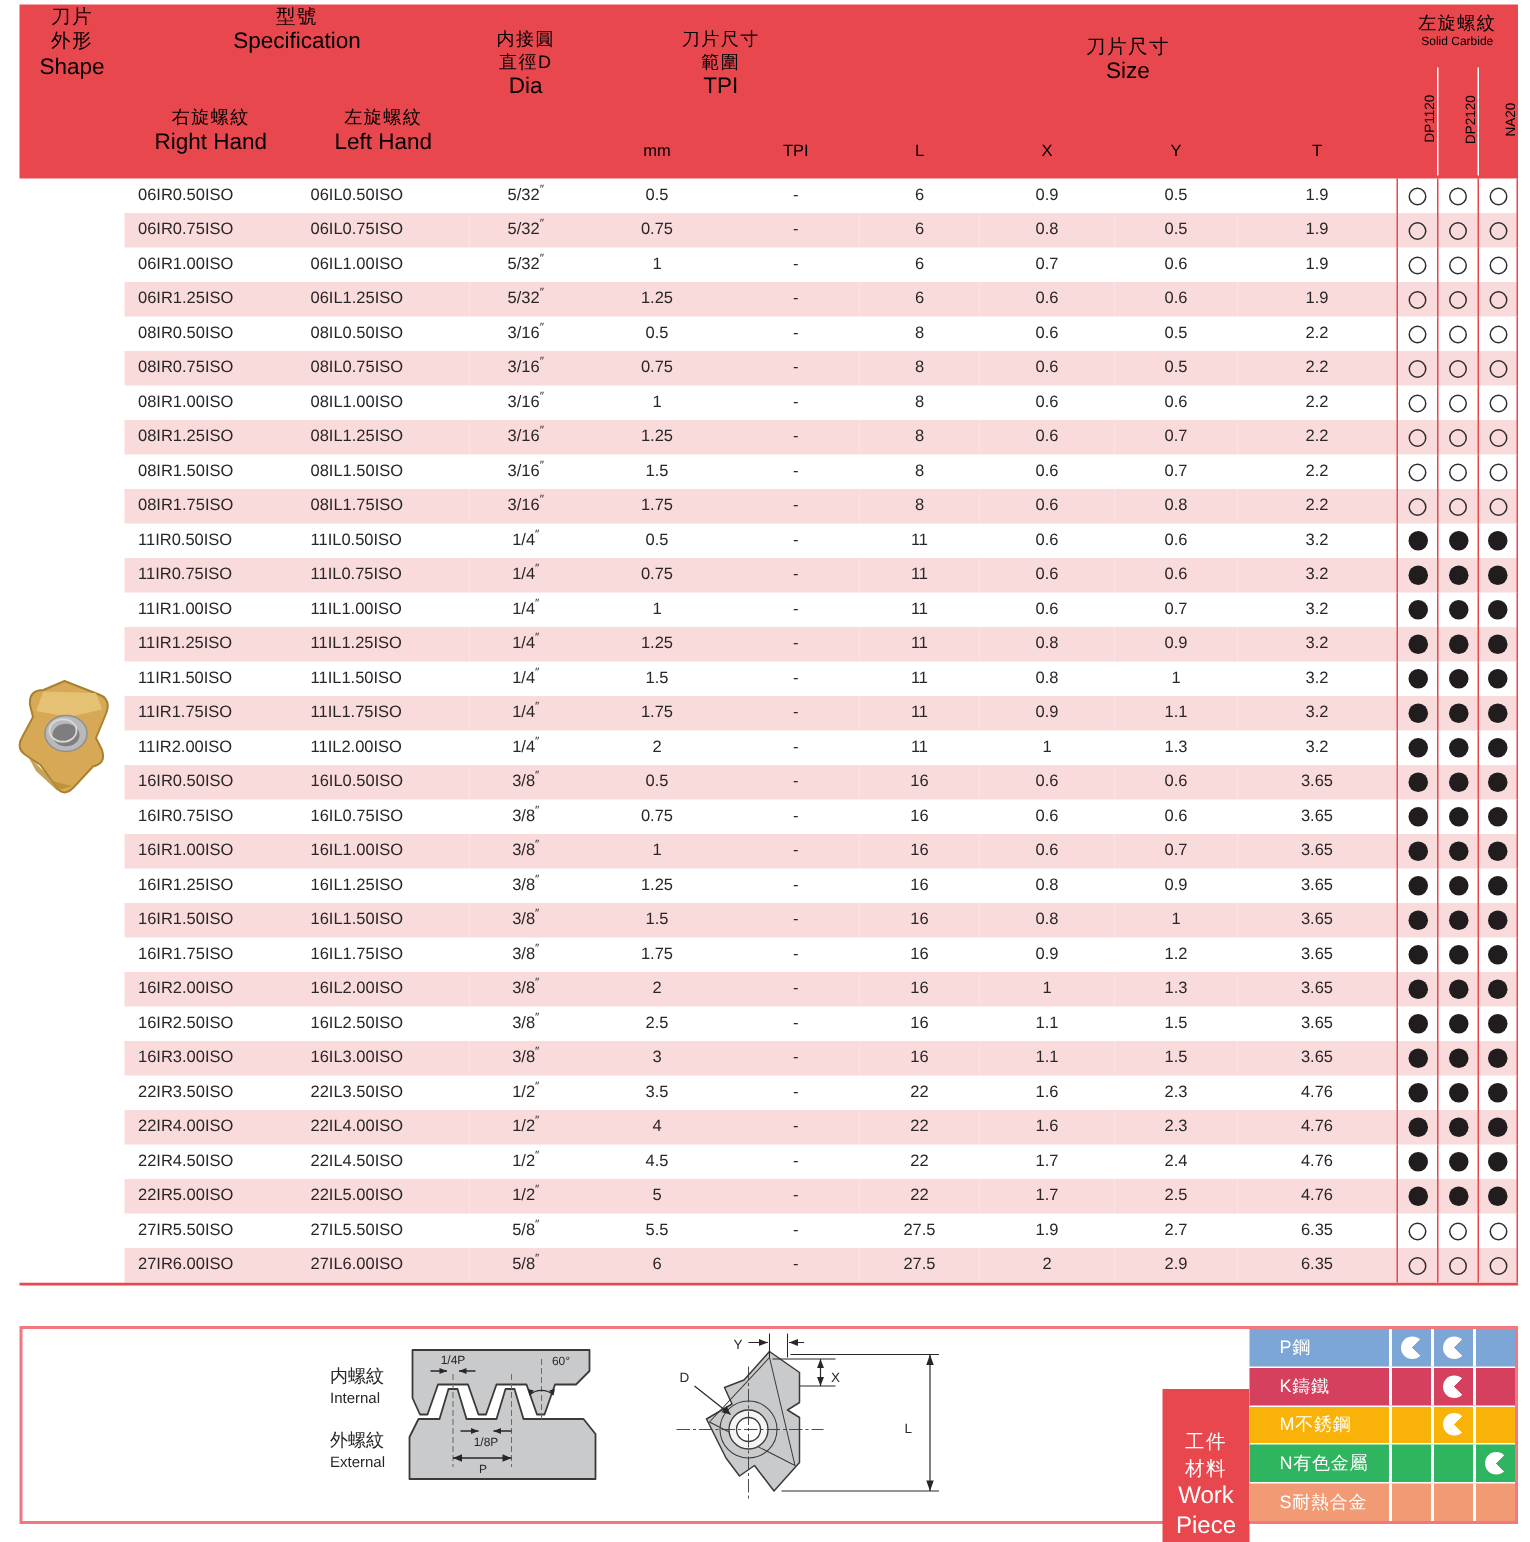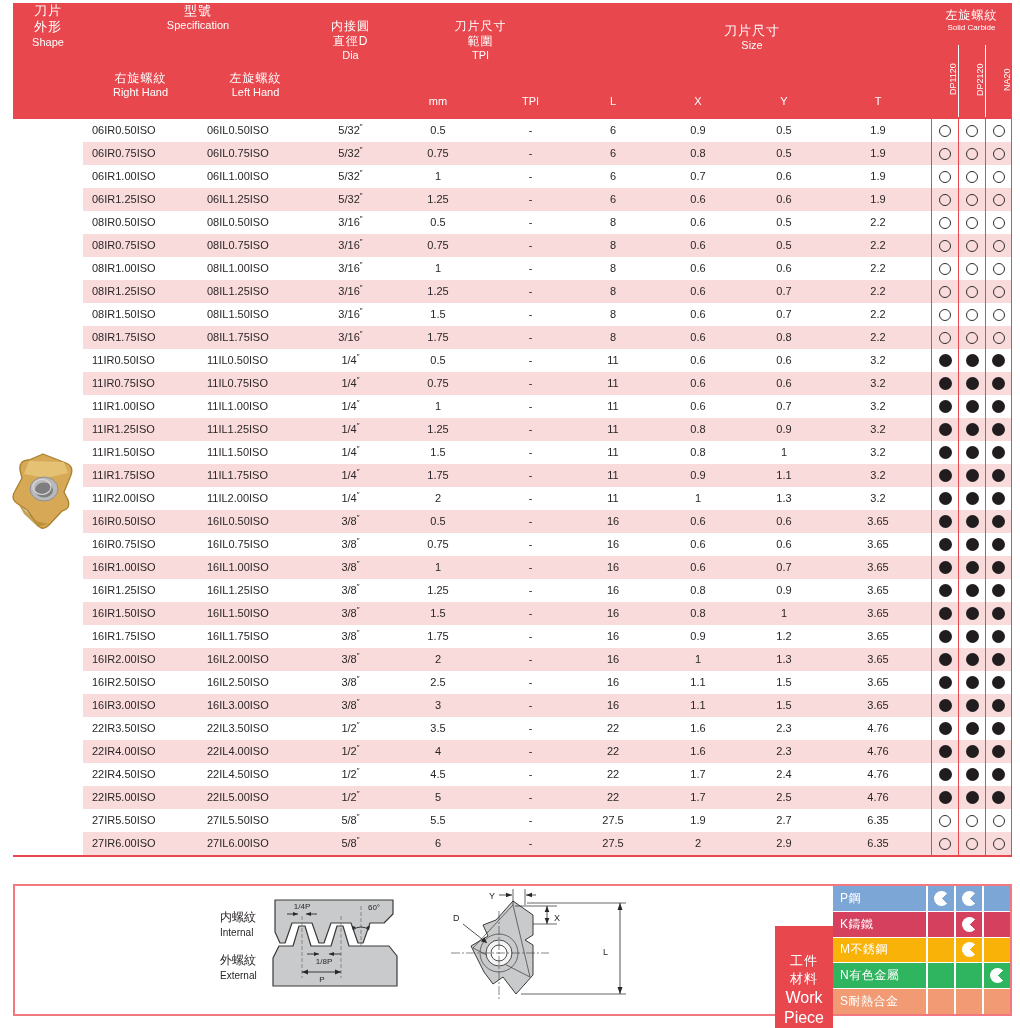--- a/index.html
+++ b/index.html
@@ -2,25 +2,25 @@
 <html><head>
 <meta charset="utf-8">
 <style>
   * { margin:0; padding:0; box-sizing:border-box; }
   html,body { width:1020px; height:1028px; overflow:hidden; }
   body { position:relative; background:#fff; color:#2a2627;
          font-family:"Liberation Sans", sans-serif; }
 
   
   .tbl { position:absolute; left:13px; top:3px; width:999px; }
-  .thead { position:relative; height:116px; background:#e8474e; color:#ffffff; }
+  .thead { position:relative; height:116px; background:#e8474e; color:#000000; }
   .thead .hx { position:absolute; text-align:center; line-height:1.25; }
   .zh  { font-size:13px; letter-spacing:1px; }
   .zh2 { font-size:12px; letter-spacing:1px; }
-  .en  { font-size:11px; }
+  .en  { font-size:15px; }
   .en-s{ font-size:8px; }
   .h-shape { left:0;   top:20;  width:70px; }
   .h-spec  { left:70px;  top:20;  width:230px; }
   .h-rh    { left:70px;  top:68px; width:115px; }
   .h-lh    { left:185px; top:68px; width:115px; }
   .h-dia   { left:300px; top:16px; width:75px; }
   .h-thr   { left:375px; top:16px; width:185px; }
   .h-size  { left:560px; top:20px; width:358px; }
   .h-sub   { top:92px; font-size:11px; }
   .h-mm  { left:375px; width:100px; }
@@ -61,21 +61,21 @@
   .dg-thread { position:absolute; left:252px; top:12px; }
   .dg-insert { position:absolute; left:418px; top:1px; }
   .work { position:absolute; left:760px; top:0; width:58px; height:128px; background:#e8474e;
           color:#fff; display:flex; flex-direction:column; align-items:center; justify-content:center;margin-top:40px; }
   .work .zh { font-size:13px; line-height:1.4; letter-spacing:1px; }
   .work .en { font-size:16px; line-height:1.25; }
   .legend { position:absolute; left:818px; top:0; right:0; height:128px;
             display:grid; grid-template-rows:repeat(5,1fr); row-gap:1px; background:#fff; }
   .lg-row { display:grid; grid-template-columns:93px 28px 28px 1fr; }
   .lg-row .lab { color:#fff; font-size:12px; display:flex; align-items:center;
-                 padding-left:7px; letter-spacing:0.5px; white-space:nowrap; overflow:hidden; }
+                 padding-left:20px; letter-spacing:0.5px; white-space:nowrap; overflow:hidden; }
   .lg-row .sym { border-left:2px solid #fff; display:flex; align-items:center; justify-content:center; }
   .pac { width:15px; height:15px; border-radius:50%;
          background:conic-gradient(#fff 0 45deg, rgba(255,255,255,0) 45deg 135deg, #fff 135deg 360deg); }
 
   svg text { font-family:"Liberation Sans", sans-serif; fill:#2a2627; }
 </style>
 </head>
 <body>
 
 <div class="tbl">

